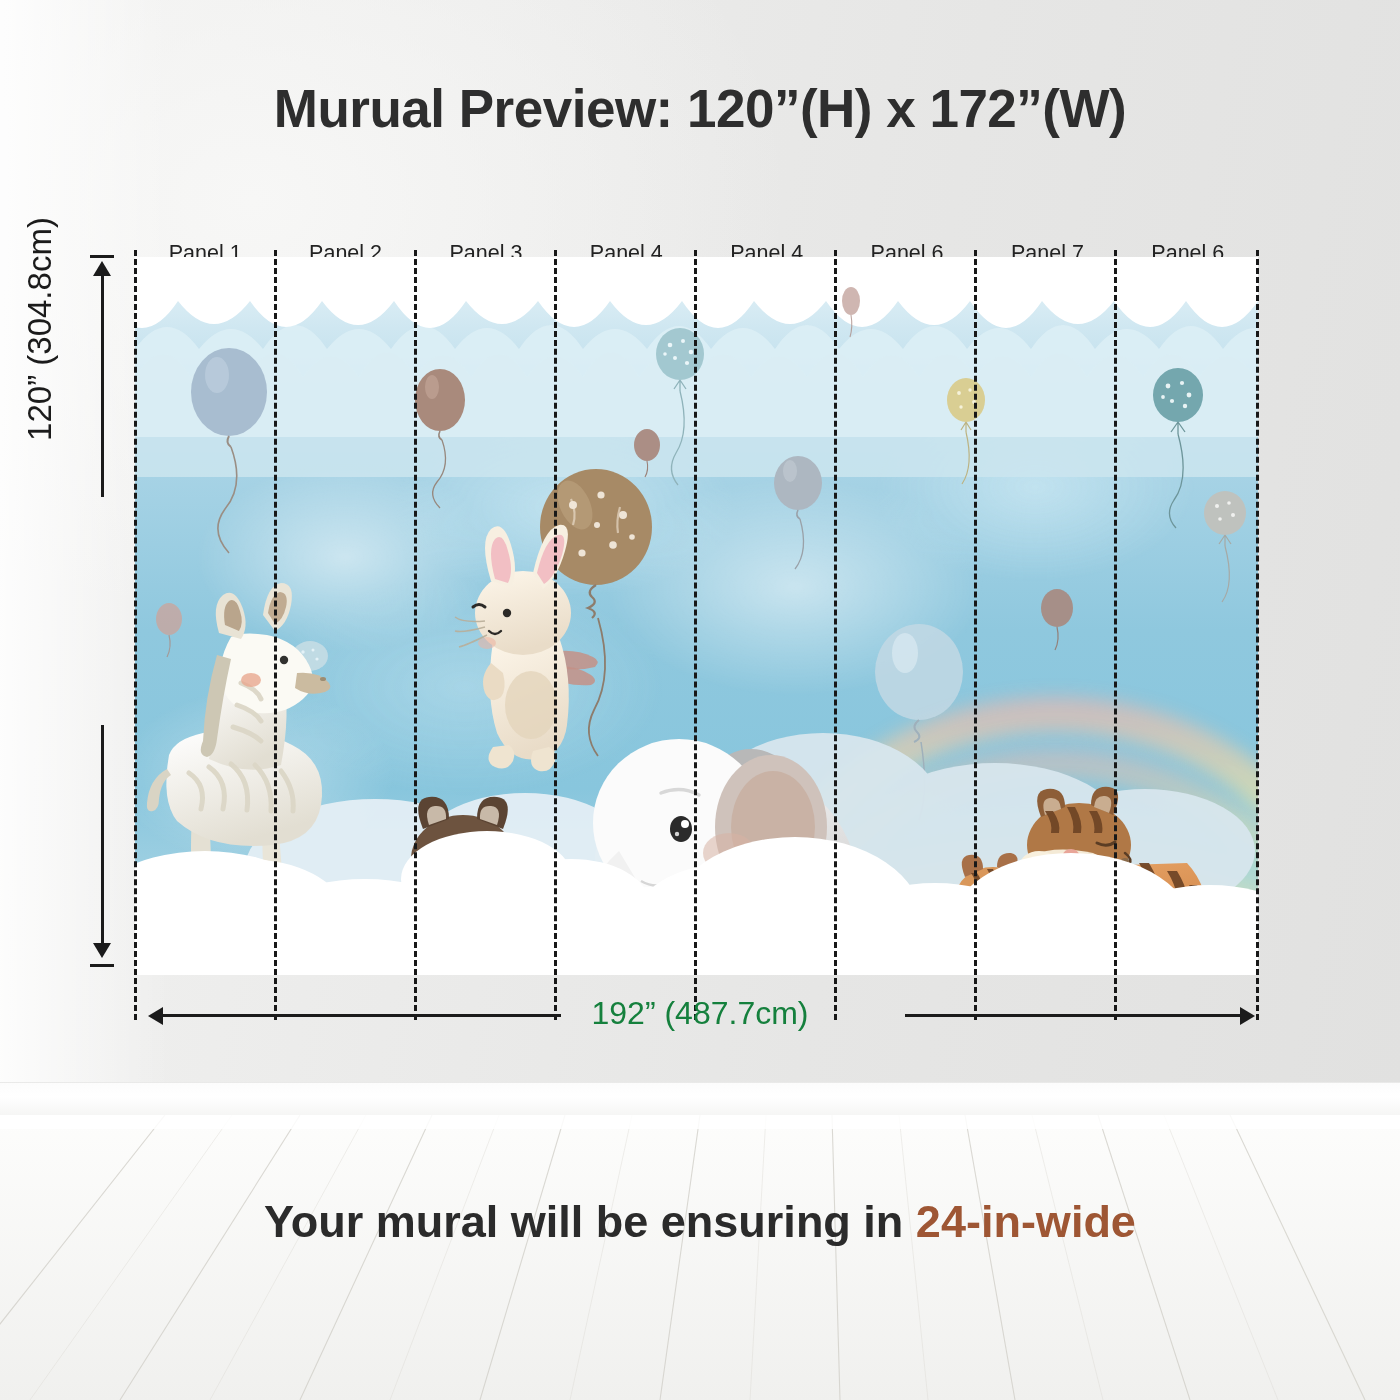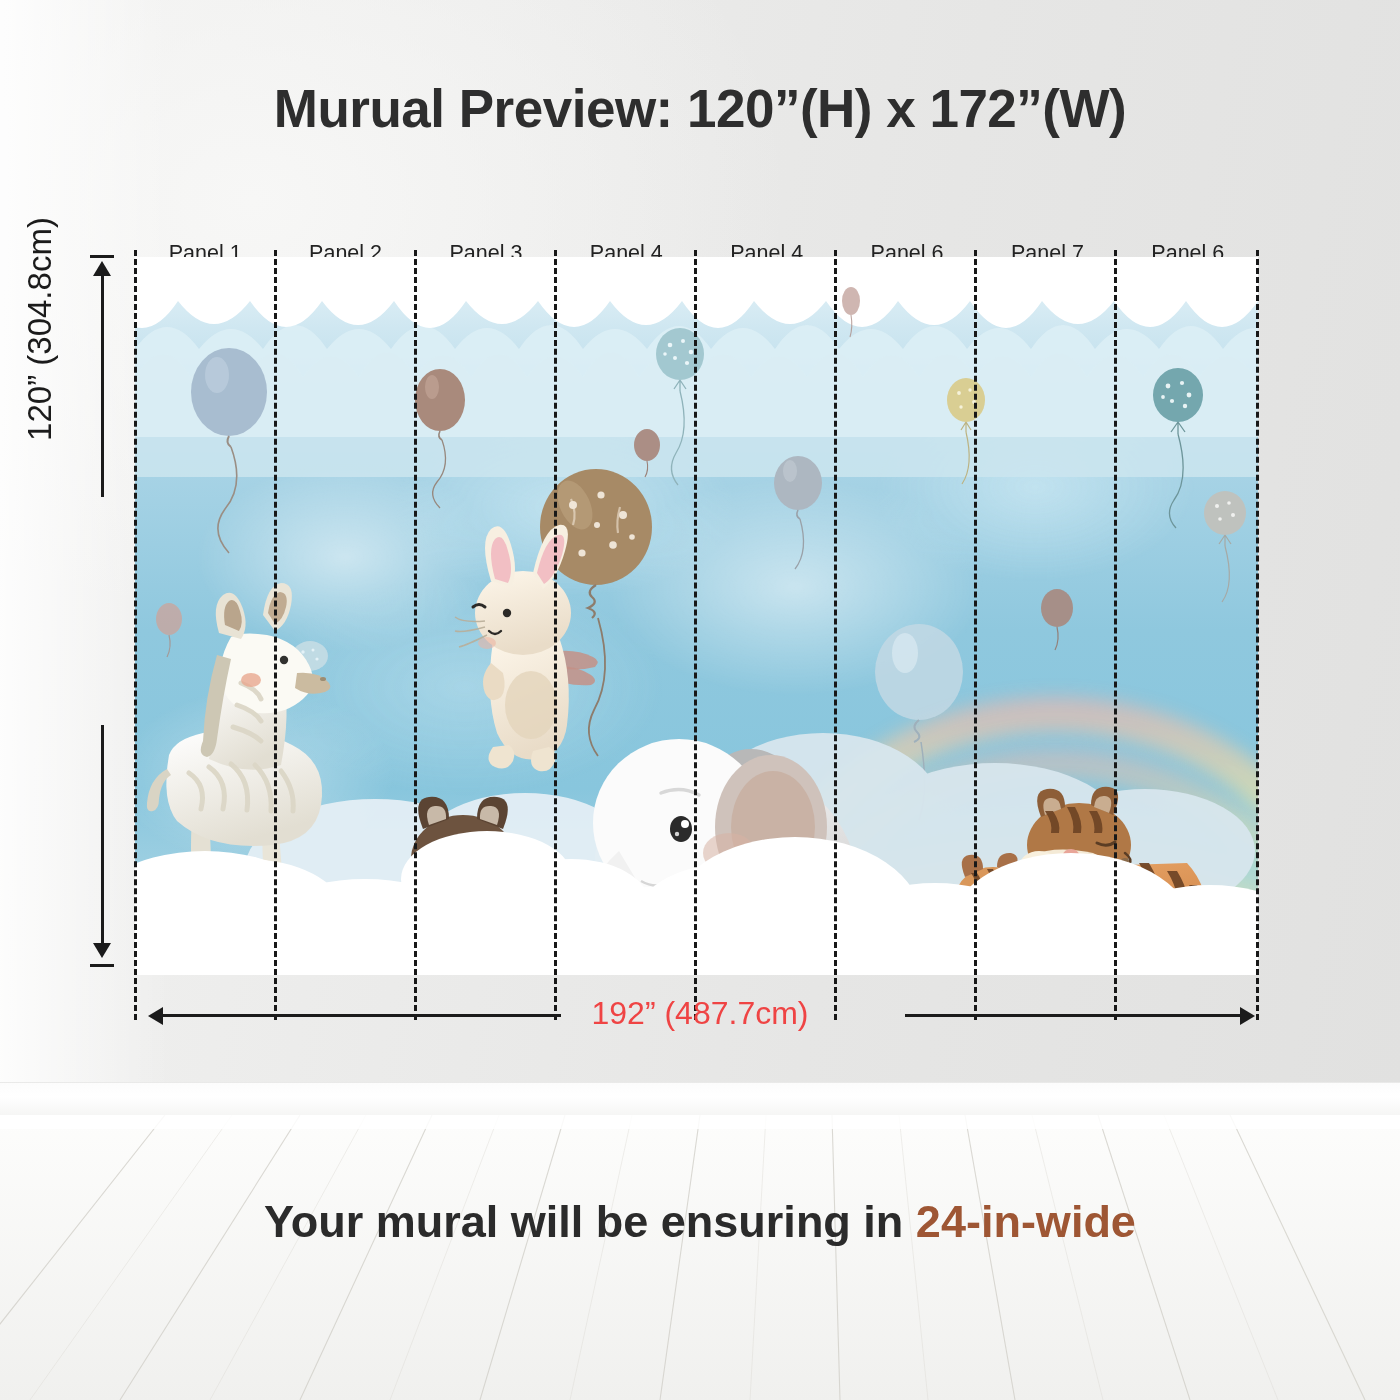--- a/index.html
+++ b/index.html
@@ -100,21 +100,21 @@
   #dim-h{ position:absolute; left:140px; top:995px; width:1120px; height:42px; }
   #dim-h .line{ position:absolute; top:19px; height:2.5px; background:#1b1b1b;}
   #dim-h .line.left{ left:16px; width:405px; }
   #dim-h .line.right{ left:765px; width:340px; }
   #dim-h .ah{ position:absolute; top:12px; width:0;height:0;
     border-top:9px solid transparent;border-bottom:9px solid transparent;}
   #dim-h .ah.l{ left:8px; border-right:15px solid #1b1b1b;}
   #dim-h .ah.r{ left:1100px; border-left:15px solid #1b1b1b;}
   #dim-h-label{
     position:absolute; left:410px; top:0; width:300px; text-align:center;
-    font-size:32px; color:#ef4444; white-space:nowrap;
+    font-size:32px; color:#15803d; white-space:nowrap;
   }
 
   
   #caption{
     position:absolute; left:0; top:1192px; width:1400px;
     text-align:center; font-size:45px; font-weight:bold;
     color:#2b2b2b; line-height:1.33;
   }
   #caption .accent{ color:#9e5634;text-align:right; }
 </style>

